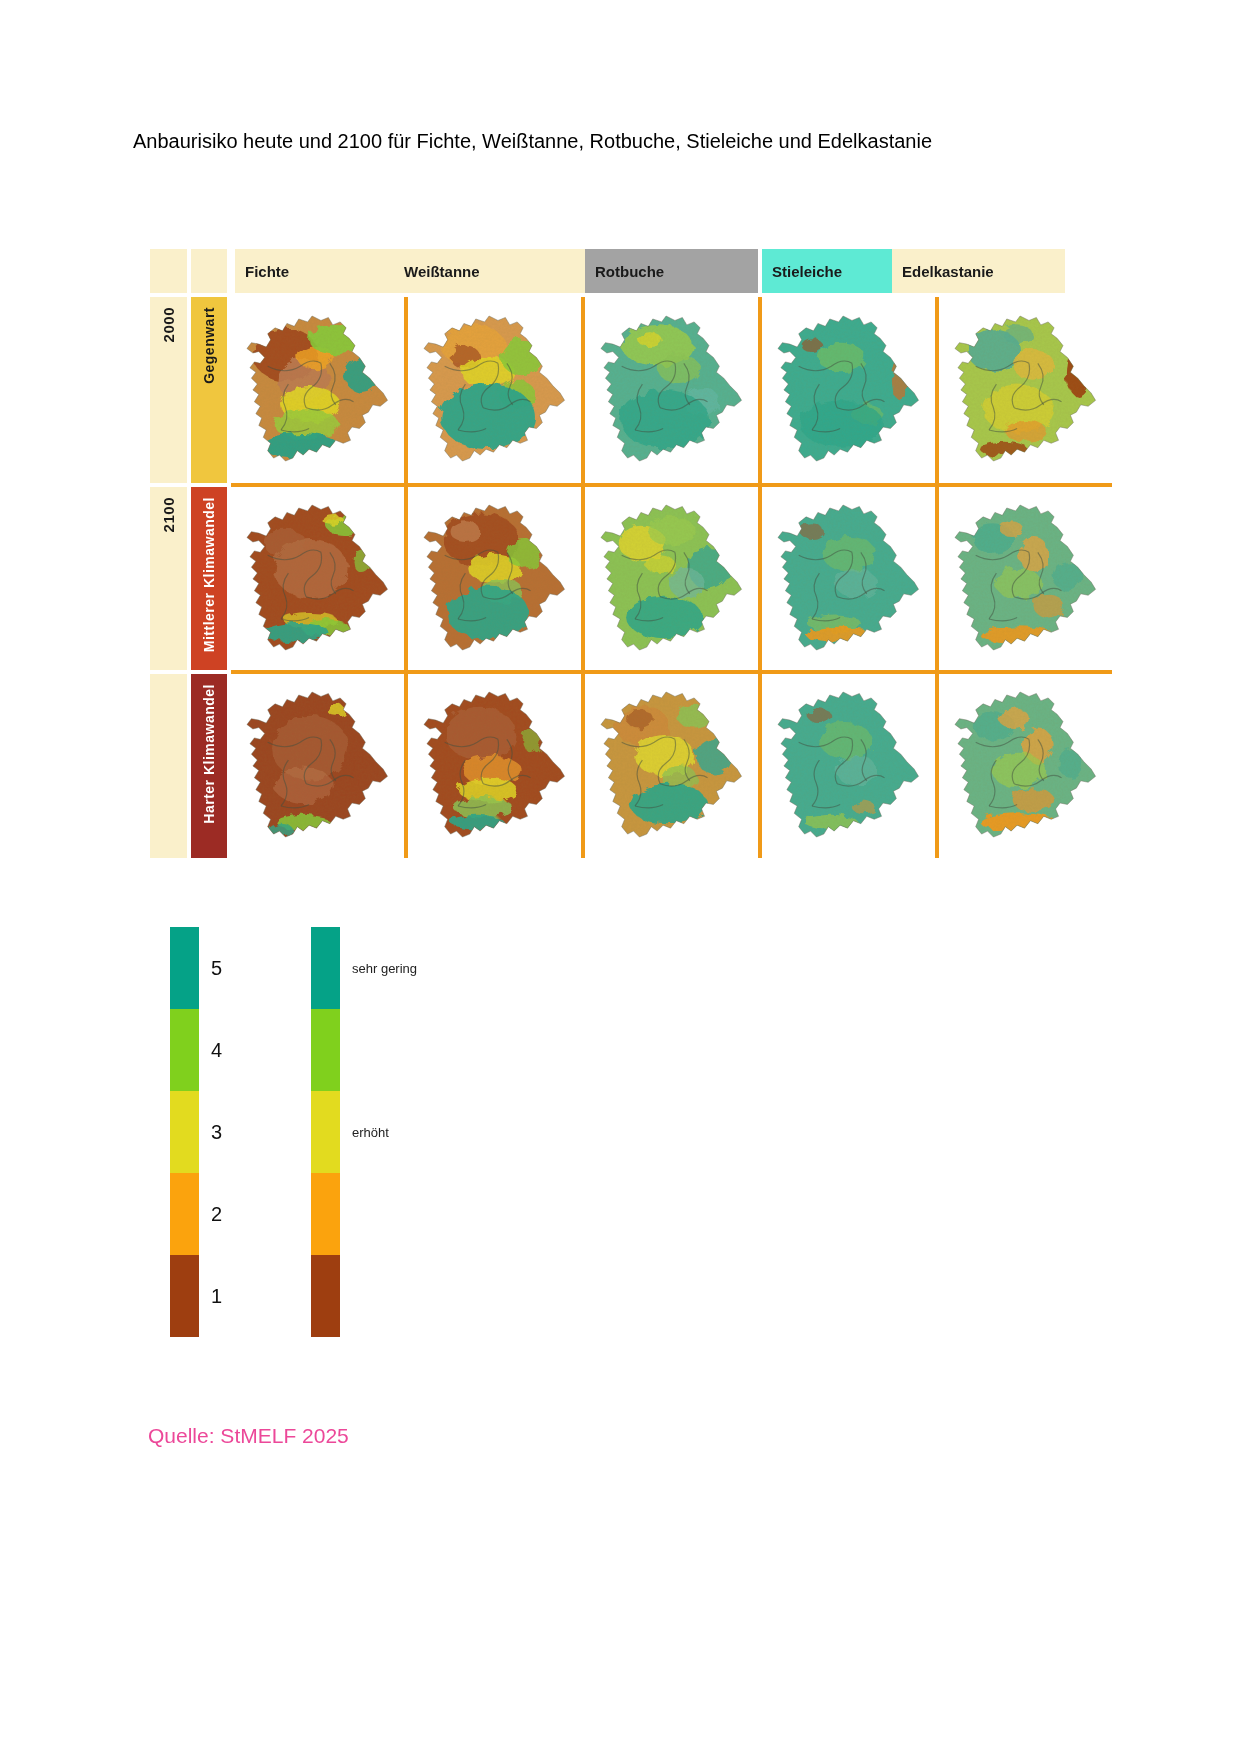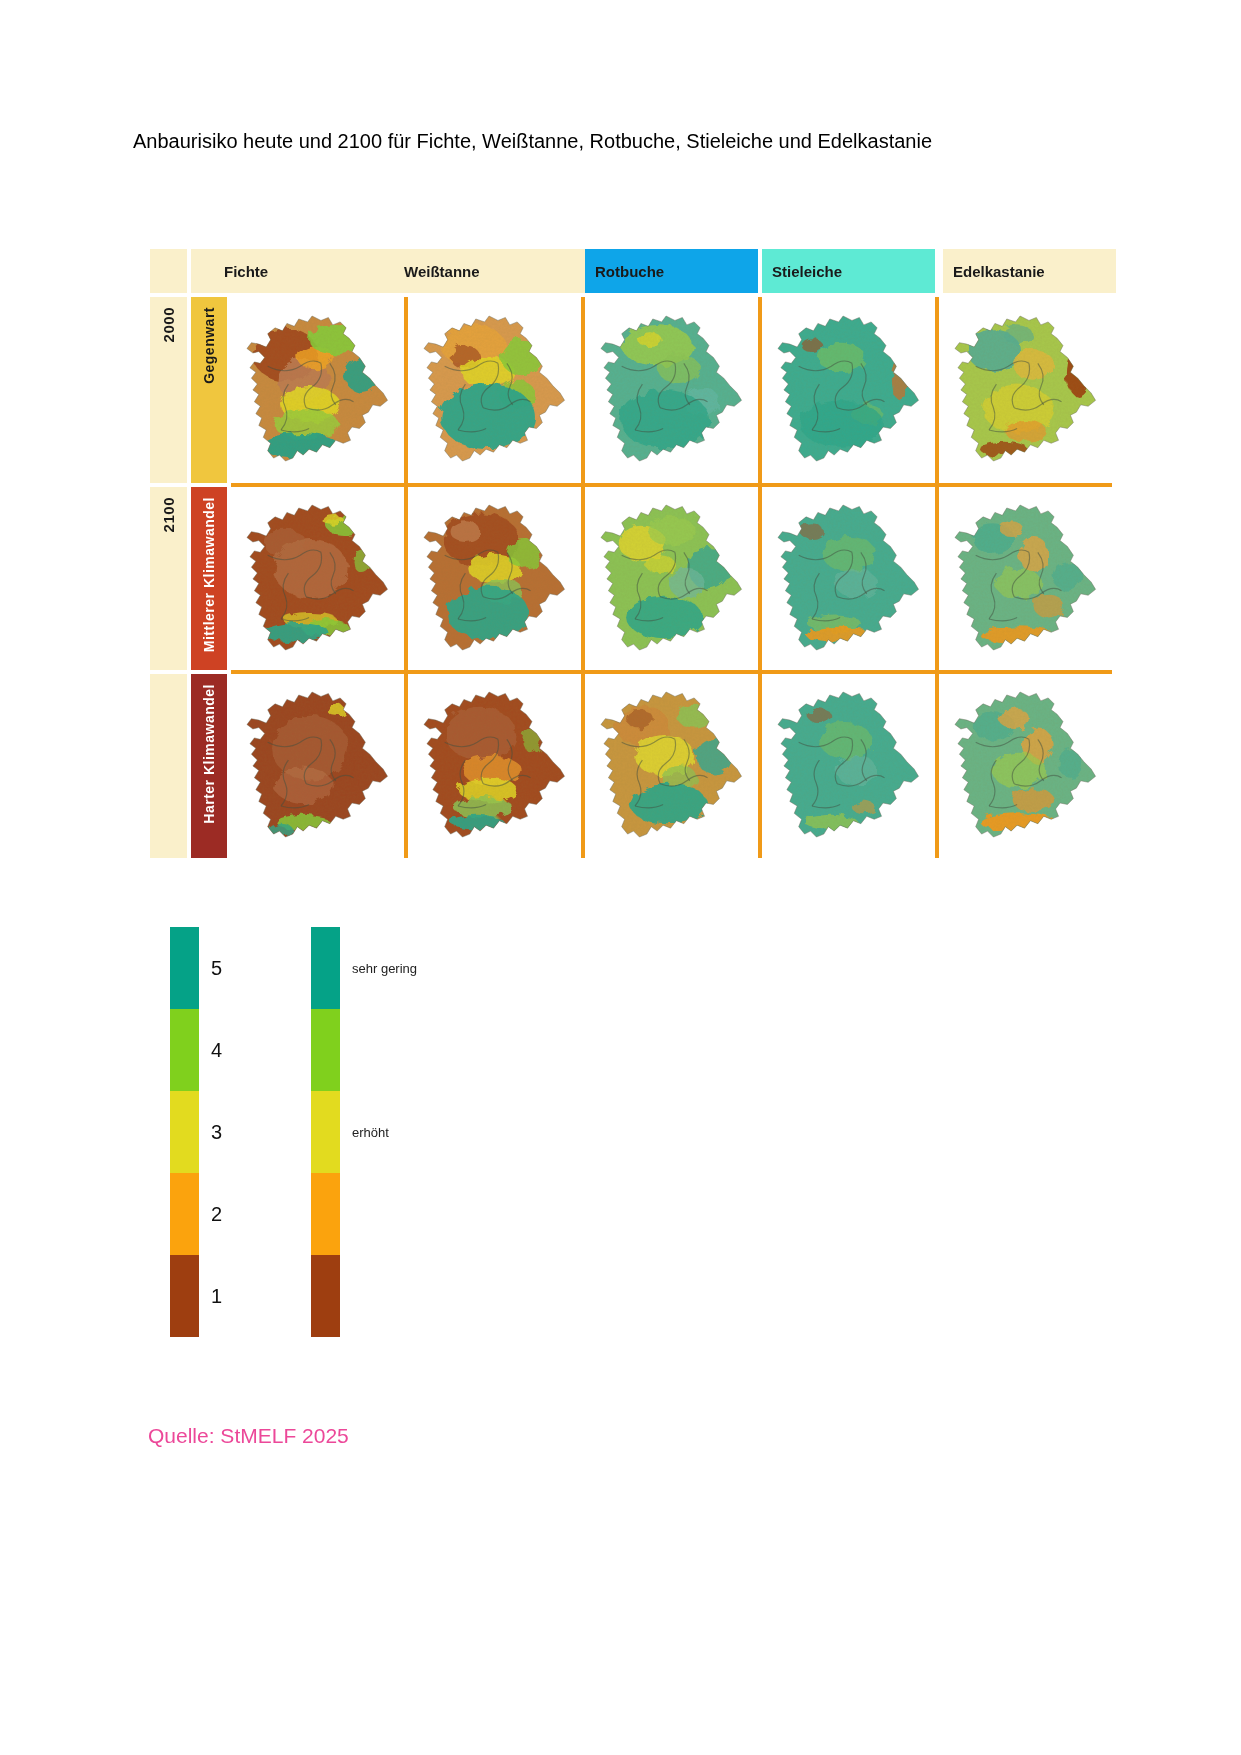--- a/index.html
+++ b/index.html
@@ -6,22 +6,22 @@
   .page{position:relative;width:1241px;height:1755px;background:#ffffff;
         font-family:"Liberation Sans",sans-serif;color:#1a1a1a;overflow:hidden;}
   .page-title{position:absolute;left:133px;top:130px;width:980px;
         font-size:20px;font-weight:normal;color:#000;}
   
   .figure{position:absolute;left:150px;top:249px;width:962px;height:609px;}
   .h-cell{position:absolute;top:0;height:44px;box-sizing:border-box;
         display:flex;align-items:center;padding-left:10px;
         font-size:15px;font-weight:bold;color:#1a1a1a;}
   .hc0{left:0;width:37px}.hc1{left:41px;width:36px}
-  .hc2{left:64px;width:200px}.hc3{left:244px;width:207px}
-  .hc4{left:435px;width:173px}.hc5{left:612px;width:173px}.hc6{left:793px;width:173px}
+  .hc2{left:85px;width:200px}.hc3{left:244px;width:207px}
+  .hc4{left:435px;width:173px}.hc5{left:612px;width:173px}.hc6{left:742px;width:173px}
   .r1{top:48px;height:186px}.r2{top:238px;height:183px}.r3{top:425px;height:184px}
   .cell{position:absolute;box-sizing:border-box;}
   .year-cell{left:0;width:37px;}
   .scenario-cell{left:41px;width:36px;}
   .cell-v{display:flex;flex-direction:column;align-items:center;
         justify-content:flex-start;padding-top:10px;}
   .vtext{writing-mode:vertical-rl;transform:rotate(180deg);
         font-weight:bold;font-size:15px;letter-spacing:.5px;white-space:nowrap;}
   .scenario-cell .vtext{font-size:14px;}
   .map-cell{background:#ffffff;width:173px;display:flex;
@@ -47,21 +47,21 @@
 <div class="page">
 
   <div class="page-title">Anbaurisiko heute und 2100 für Fichte, Weißtanne, Rotbuche, Stieleiche und Edelkastanie</div>
 
   <div class="figure">
 
     <div class="h-cell hc0" style="background-color: rgb(250, 240, 203);"></div>
     <div class="h-cell hc1" style="background-color: rgb(250, 240, 203);"></div>
     <div class="h-cell hc2" style="background-color: rgb(250, 240, 203);">Fichte</div>
     <div class="h-cell hc3" style="background-color: rgb(250, 240, 203);">Weißtanne</div>
-    <div class="h-cell hc4" style="background-color: #0ea5e9;">Rotbuche</div>
+    <div class="h-cell hc4" style="background-color: #a3a3a3;">Rotbuche</div>
     <div class="h-cell hc5" style="background-color: #5eead4;">Stieleiche</div>
     <div class="h-cell hc6" style="background-color: rgb(250, 240, 203);">Edelkastanie</div>
 
     <div class="cell year-cell cell-v r1" style="background-color: rgb(250, 240, 203);">
       <span class="vtext">2000</span>
     </div>
     <div class="cell year-cell cell-v r2" style="background-color: rgb(250, 240, 203);">
       <span class="vtext">2100</span>
     </div>
     <div class="cell year-cell cell-v r3" style="background-color: rgb(250, 240, 203);">

